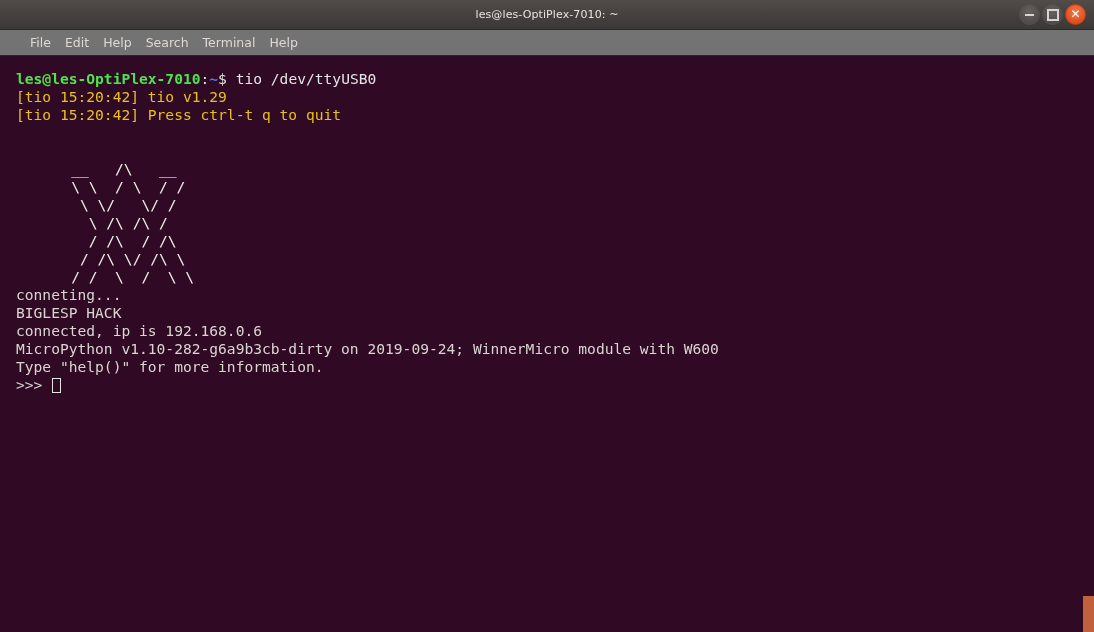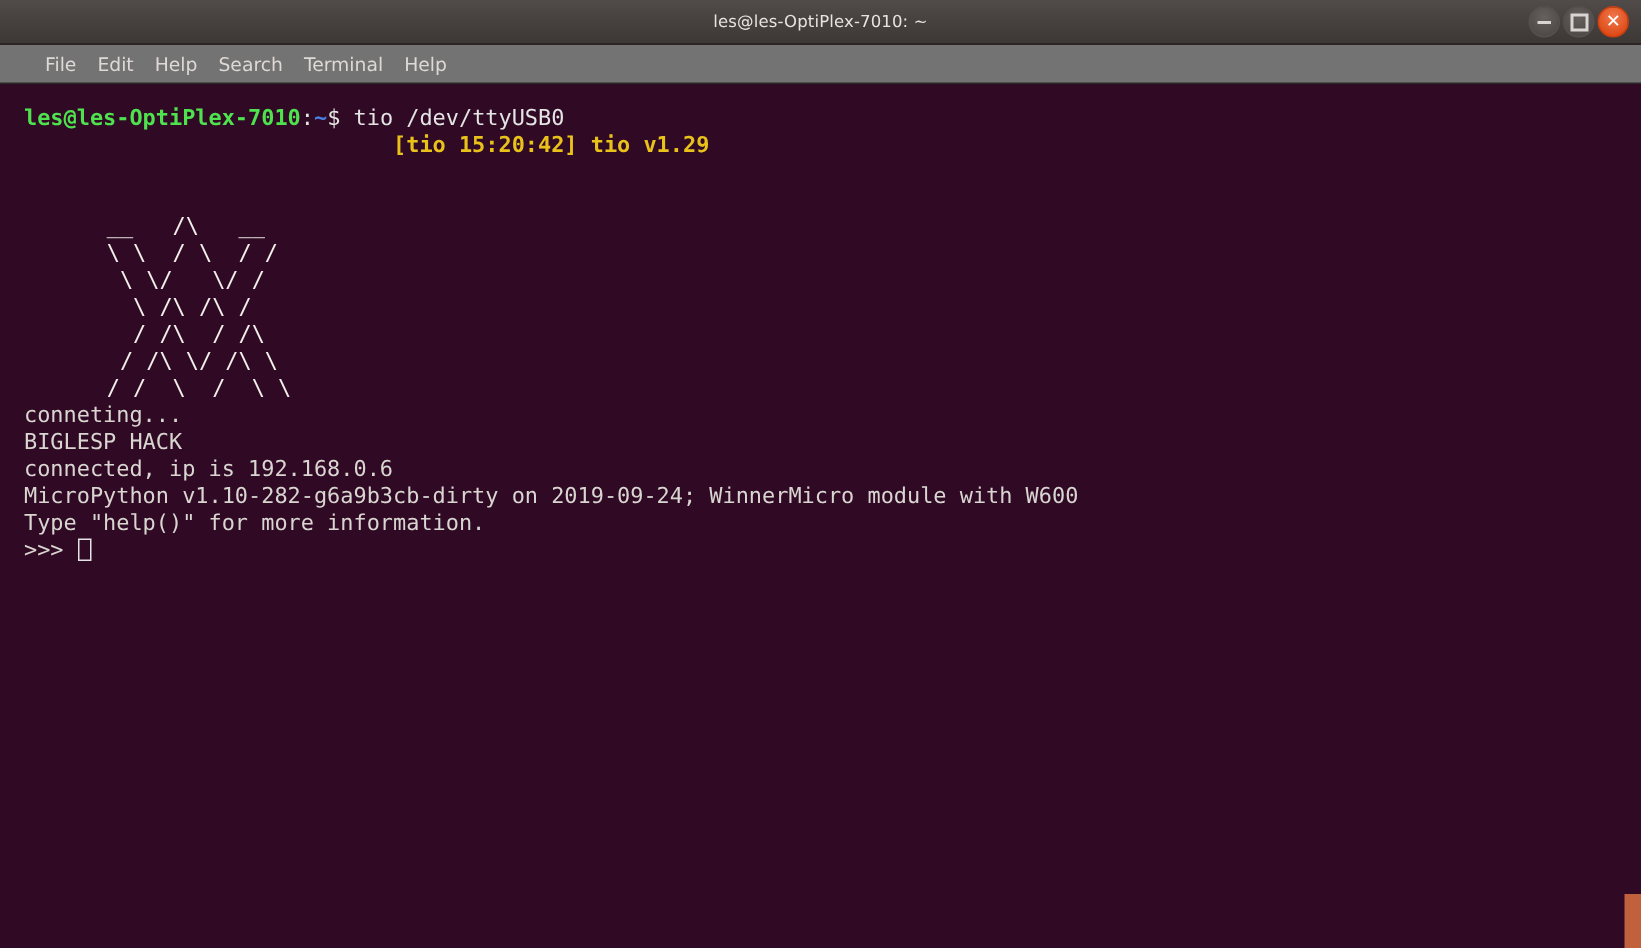--- a/index.html
+++ b/index.html
@@ -121,21 +121,21 @@
     font-size: 14.6px;
     line-height: 18px;
     height: 18px;
     color: #d3d7cf;
     white-space: pre;
     letter-spacing: 0px;
   }
   .c-green { color: #4ee24e; font-weight: bold; }
   .c-blue  { color: #4a7fe0; font-weight: bold; }
   .c-white { color: #e4e4e4; }
-  .c-yellow{ color: #e8c21a; font-weight: bold; text-align: center; }
+  .c-yellow{ color: #e8c21a; font-weight: normal; }
   .c-art   { color: #f2f0eb; padding-left: 20px; }
   .c-plain { color: #d9d6d1; }
 
   .blank { height: 18px; }
 
   .cursor {
     display: inline-block;
     width: 9px;
     height: 15px;
     border: 1px solid #e4e4e4;
@@ -190,20 +190,21 @@
     <div class="menu-item">Terminal</div>
     <div class="menu-item">Help</div>
   </div>
 
   <div class="terminal">
     <div class="term-content">
 
       <div class="line"><span class="c-green">les@les-OptiPlex-7010</span><span class="c-white">:</span><span class="c-blue">~</span><span class="c-white">$</span><span class="c-white"> tio /dev/ttyUSB0</span></div>
 
       <div class="line c-yellow">[tio 15:20:42] tio v1.29</div>
+      <div class="line c-yellow">[tio 15:20:42] Press ctrl-t q to quit</div>
 
       <div class="line blank"></div>
       <div class="line blank"></div>
 
       <div class="line c-art">    __   /\   __</div>
       <div class="line c-art">    \ \  / \  / /</div>
       <div class="line c-art">     \ \/   \/ /</div>
       <div class="line c-art">      \ /\ /\ /</div>
       <div class="line c-art">      / /\  / /\</div>
       <div class="line c-art">     / /\ \/ /\ \</div>

